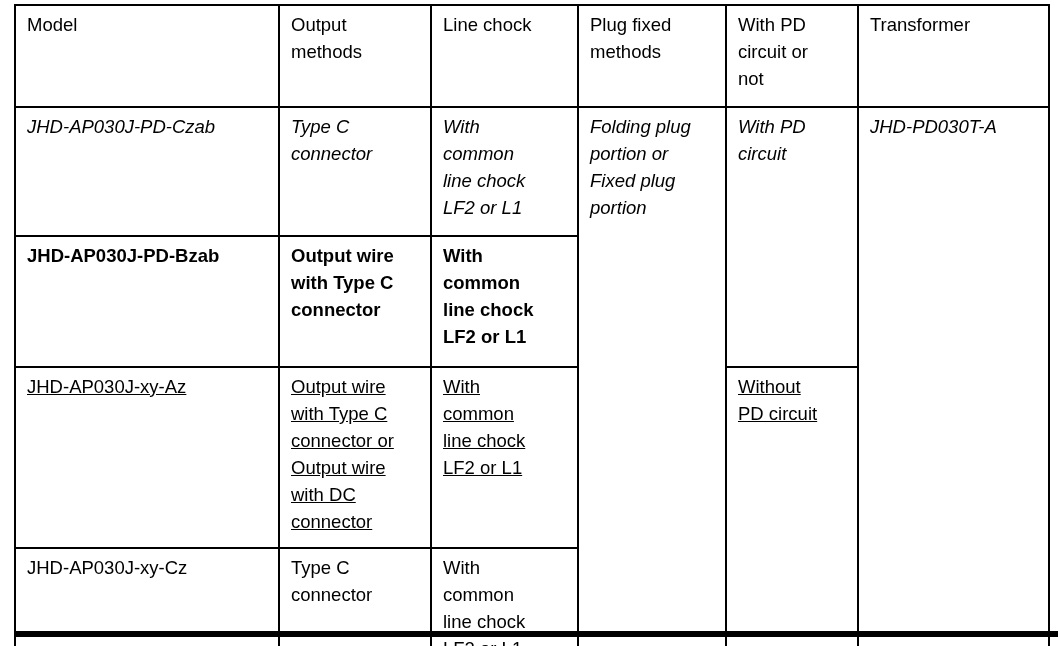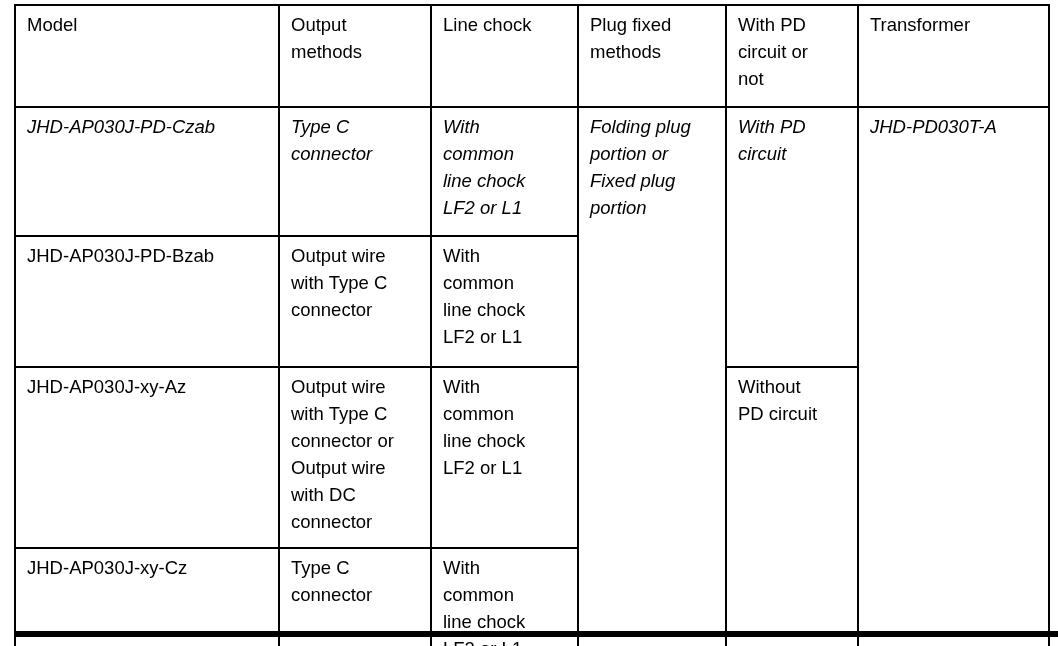--- a/index.html
+++ b/index.html
@@ -28,22 +28,22 @@
     vertical-align: top;
     padding: 5px 8px 5px 11px;
     font-size: 18.5px;
     line-height: 27px;
     color: #000000;
     white-space: pre-line;
     overflow: hidden;
   }
   tr.row-header  td { height: 90px; }
   tr.row-1       td { height: 117px; font-style: italic; }
-  tr.row-2       td { height: 119px; }
-  tr.row-3       td { height: 169px; }
+  tr.row-2       td { height: 119px; font-weight: bold; }
+  tr.row-3       td { height: 169px; text-decoration: underline; }
   tr.row-4       td { height: 114px; }
   .bottom-rule {
     position: absolute;
     left: 14px;
     top: 631px;
     width: 1044px;
     height: 6px;
     background: #000000;
   }
 </style>

